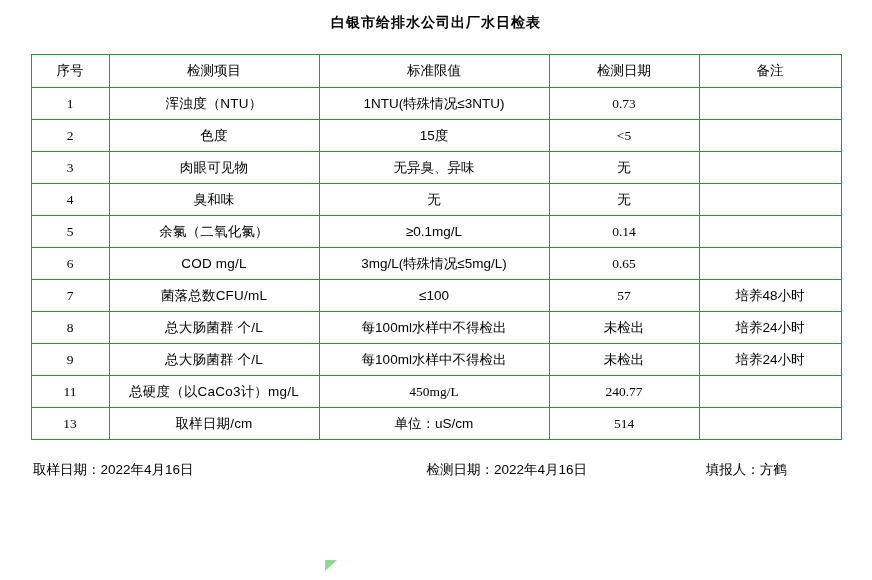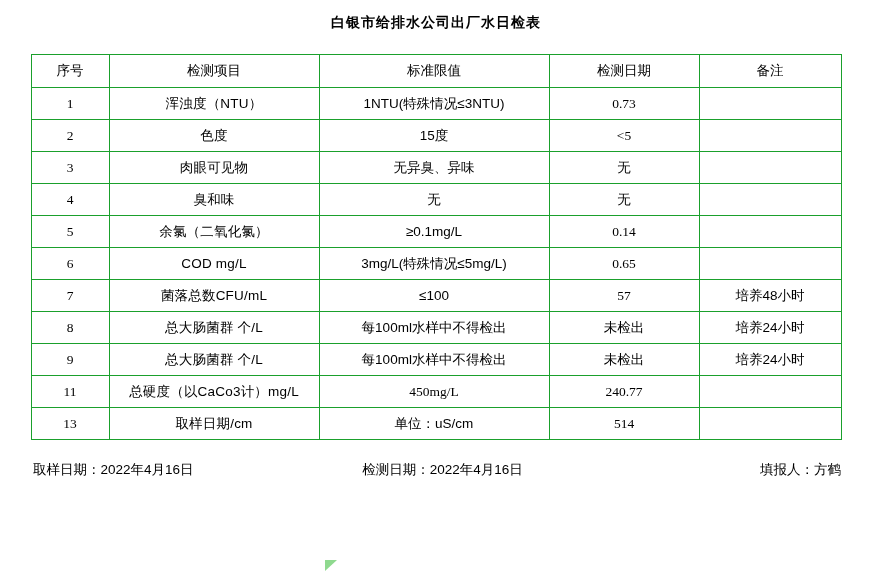--- a/index.html
+++ b/index.html
@@ -60,22 +60,22 @@
     font-family: "Liberation Serif", serif;
   }
   .footer {
     width: 810px;
     margin: 0 auto;
     display: flex;
     padding-top: 11px;
     font-size: 13.5px;
   }
   .footer .f1 { width: 330px; text-align: left; padding-left: 2px; }
-  .footer .f2 { width: 290px; text-align: left; }
-  .footer .f3 { width: 190px; text-align: right; }
+  .footer .f2 { width: 290px; text-align: center; }
+  .footer .f3 { width: 190px; text-align: center; }
   .corner-mark {
     position: absolute;
     left: 325px;
     top: 560px;
     width: 14px;
     height: 12px;
   }
   .corner-mark:before {
     content: "";
     position: absolute;

